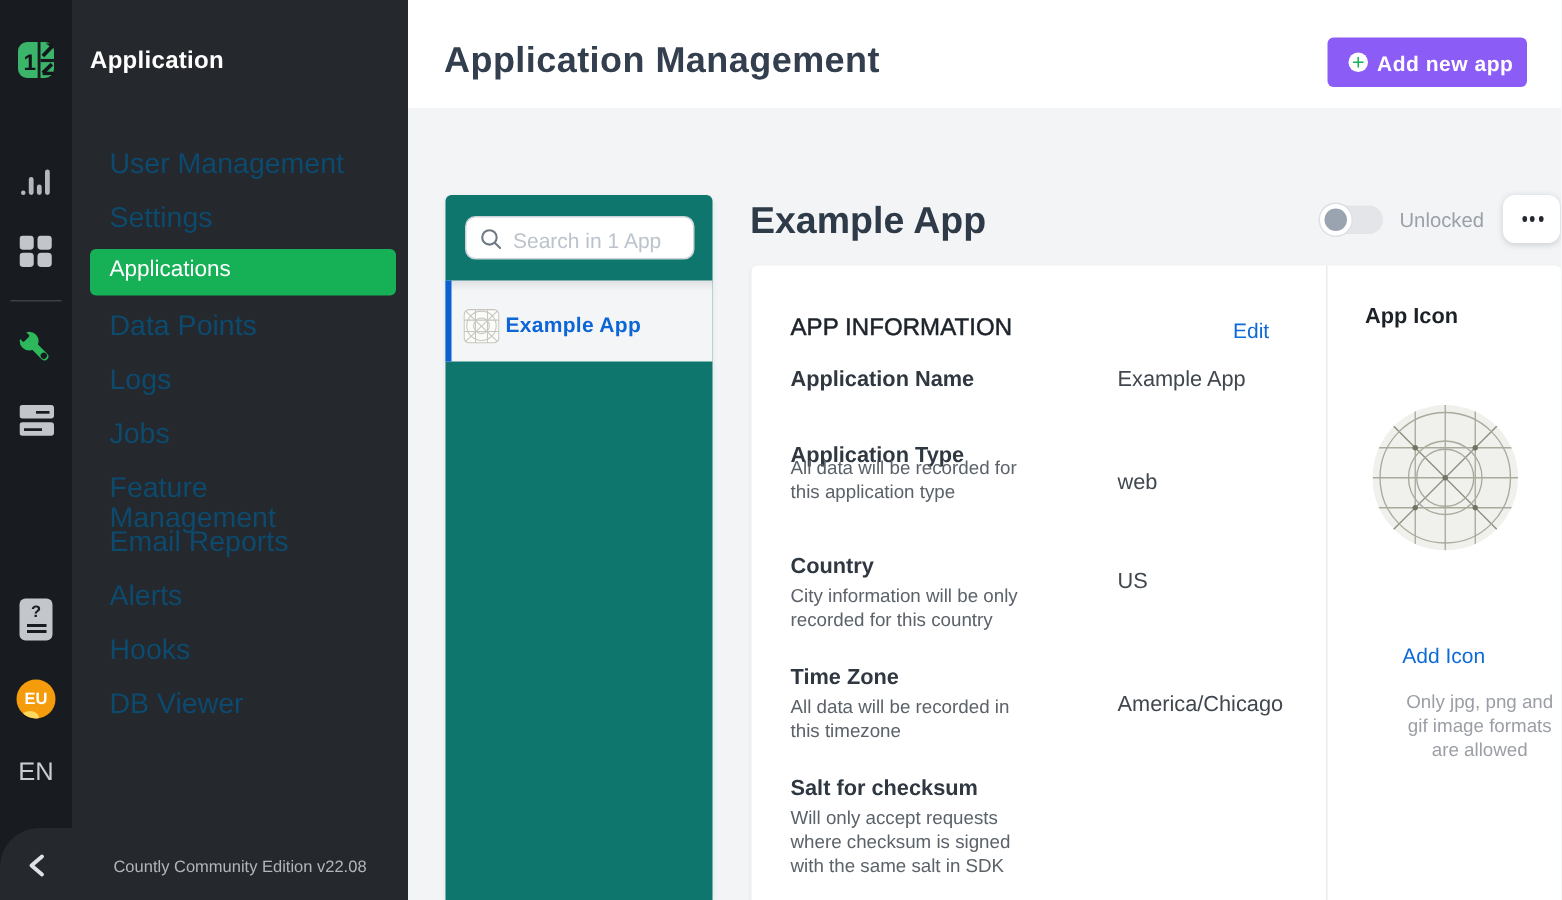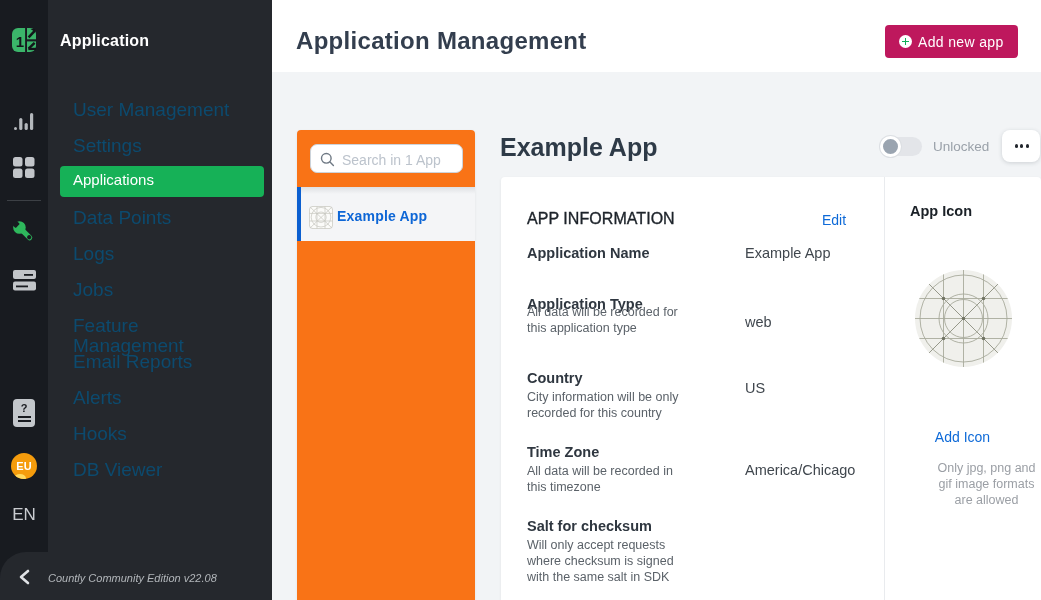--- a/index.html
+++ b/index.html
@@ -8,42 +8,42 @@
 .abs { position:absolute; }
 
 
 #iconbar { left:0; top:0; width:48px; height:600px; background:#181b20; }
 #menupanel { left:48px; top:0; width:224px; height:600px; background:#25282d; }
 #sidefoot { left:0; top:552px; width:272px; height:48px; background:#25282d; border-top-left-radius:26px; }
 #menutitle { left:60px; top:32px; color:#ffffff; font-size:16px; font-weight:700; letter-spacing:.2px; }
 .mitem { left:73px; width:180px; height:20px; color:#0c4a6e; font-size:19px; line-height:20px; }
 #activeitem { left:60px; top:166px; width:204px; height:31px; background:#16b157; border-radius:4px; }
 #activeitem span { position:absolute; left:13px; top:5px; color:#fff; font-size:15px; }
-#version { left:48px; top:572px; width:224px; text-align:left; color:#b2b6ba; font-size:11px;font-style:italic; }
+#version { left:48px; top:572px; width:224px; text-align:center; color:#b2b6ba; font-size:11px; }
 #helpicon { left:13px; top:399px; width:22px; height:28px; background:#c3c7cb; border-radius:4px; }
 #helpicon .q { position:absolute; left:0; top:3px; width:22px; text-align:center; color:#181b20; font-size:11px; font-weight:700; }
 #helpicon .l1,#helpicon .l2 { position:absolute; left:4px; height:2px; background:#181b20; }
 #helpicon .l1 { top:17px; width:13px; left:4.5px; }
 #helpicon .l2 { top:21px; width:13px; left:4.5px; }
 #avatar { left:11px; top:453px; width:26px; height:26px; border-radius:50%; background:#f59c0c; overflow:hidden; }
 #avatar .txt { position:absolute; left:0; top:7px; width:26px; text-align:center; color:#fff; font-size:11px; font-weight:700; }
 #avatar .moon { position:absolute; left:3px; top:20.5px; width:12px; height:9px; border-radius:50%; background:#ffd95e; }
 #lang { left:0px; top:505px; width:48px; text-align:center; color:#c9ccd0; font-size:17px; }
 
 
 #header { left:272px; top:0; width:769px; height:72px; background:#ffffff; }
 #htitle { left:296px; top:27px; color:#333e4e; font-size:24px; font-weight:700; letter-spacing:.3px; }
-#addbtn { left:885px; top:25px; width:133px; height:33px; background:#be185d; border-radius:4px; }
+#addbtn { left:885px; top:25px; width:133px; height:33px; background:#8b5cf6; border-radius:4px;font-weight:bold; }
 #addbtn .pl { position:absolute; left:14px; top:10px; width:13px; height:13px; background:#fff; border-radius:50%; }
 #addbtn .pl:before { content:""; position:absolute; left:2.8px; top:5.6px; width:7.4px; height:1.8px; background:#12b05a; }
 #addbtn .pl:after { content:""; position:absolute; left:5.6px; top:2.8px; width:1.8px; height:7.4px; background:#12b05a; }
 #addbtn .tx { position:absolute; left:33px; top:8.5px; color:#fff; font-size:14px; letter-spacing:.35px; }
 
 
-#applist { left:297px; top:130px; width:178px; height:470px; background:#f97316; border-radius:4px 4px 0 0; box-shadow:0 1px 3px rgba(40,50,60,.08); }
+#applist { left:297px; top:130px; width:178px; height:470px; background:#0f766e; border-radius:4px 4px 0 0; box-shadow:0 1px 3px rgba(40,50,60,.08); }
 #searchbox { position:absolute; left:13px; top:14px; width:153px; height:29px; border:1px solid #ccd3da; border-radius:7px; background:#fff; }
 #searchbox .ph { position:absolute; left:31px; top:7px; color:#bcc3cc; font-size:14px; }
 #selrow { position:absolute; left:0; top:57px; width:178px; height:54px; background:#f4f5f7; }
 #selrow:before { content:""; position:absolute; left:0; top:0; width:178px; height:7px; background:linear-gradient(rgba(30,40,50,.10), rgba(30,40,50,0)); }
 #selrow .bar { position:absolute; left:0; top:0; width:3.5px; height:54px; background:#0b5fd0; }
 #selrow .nm { position:absolute; left:40px; top:21px; color:#0d66d6; font-size:14px; font-weight:700; letter-spacing:.2px; }
 #selrow .micon { position:absolute; left:12px; top:19px; }
 
 
 #dtitle { left:500px; top:133px; color:#2e3a47; font-size:25px; font-weight:700; }

